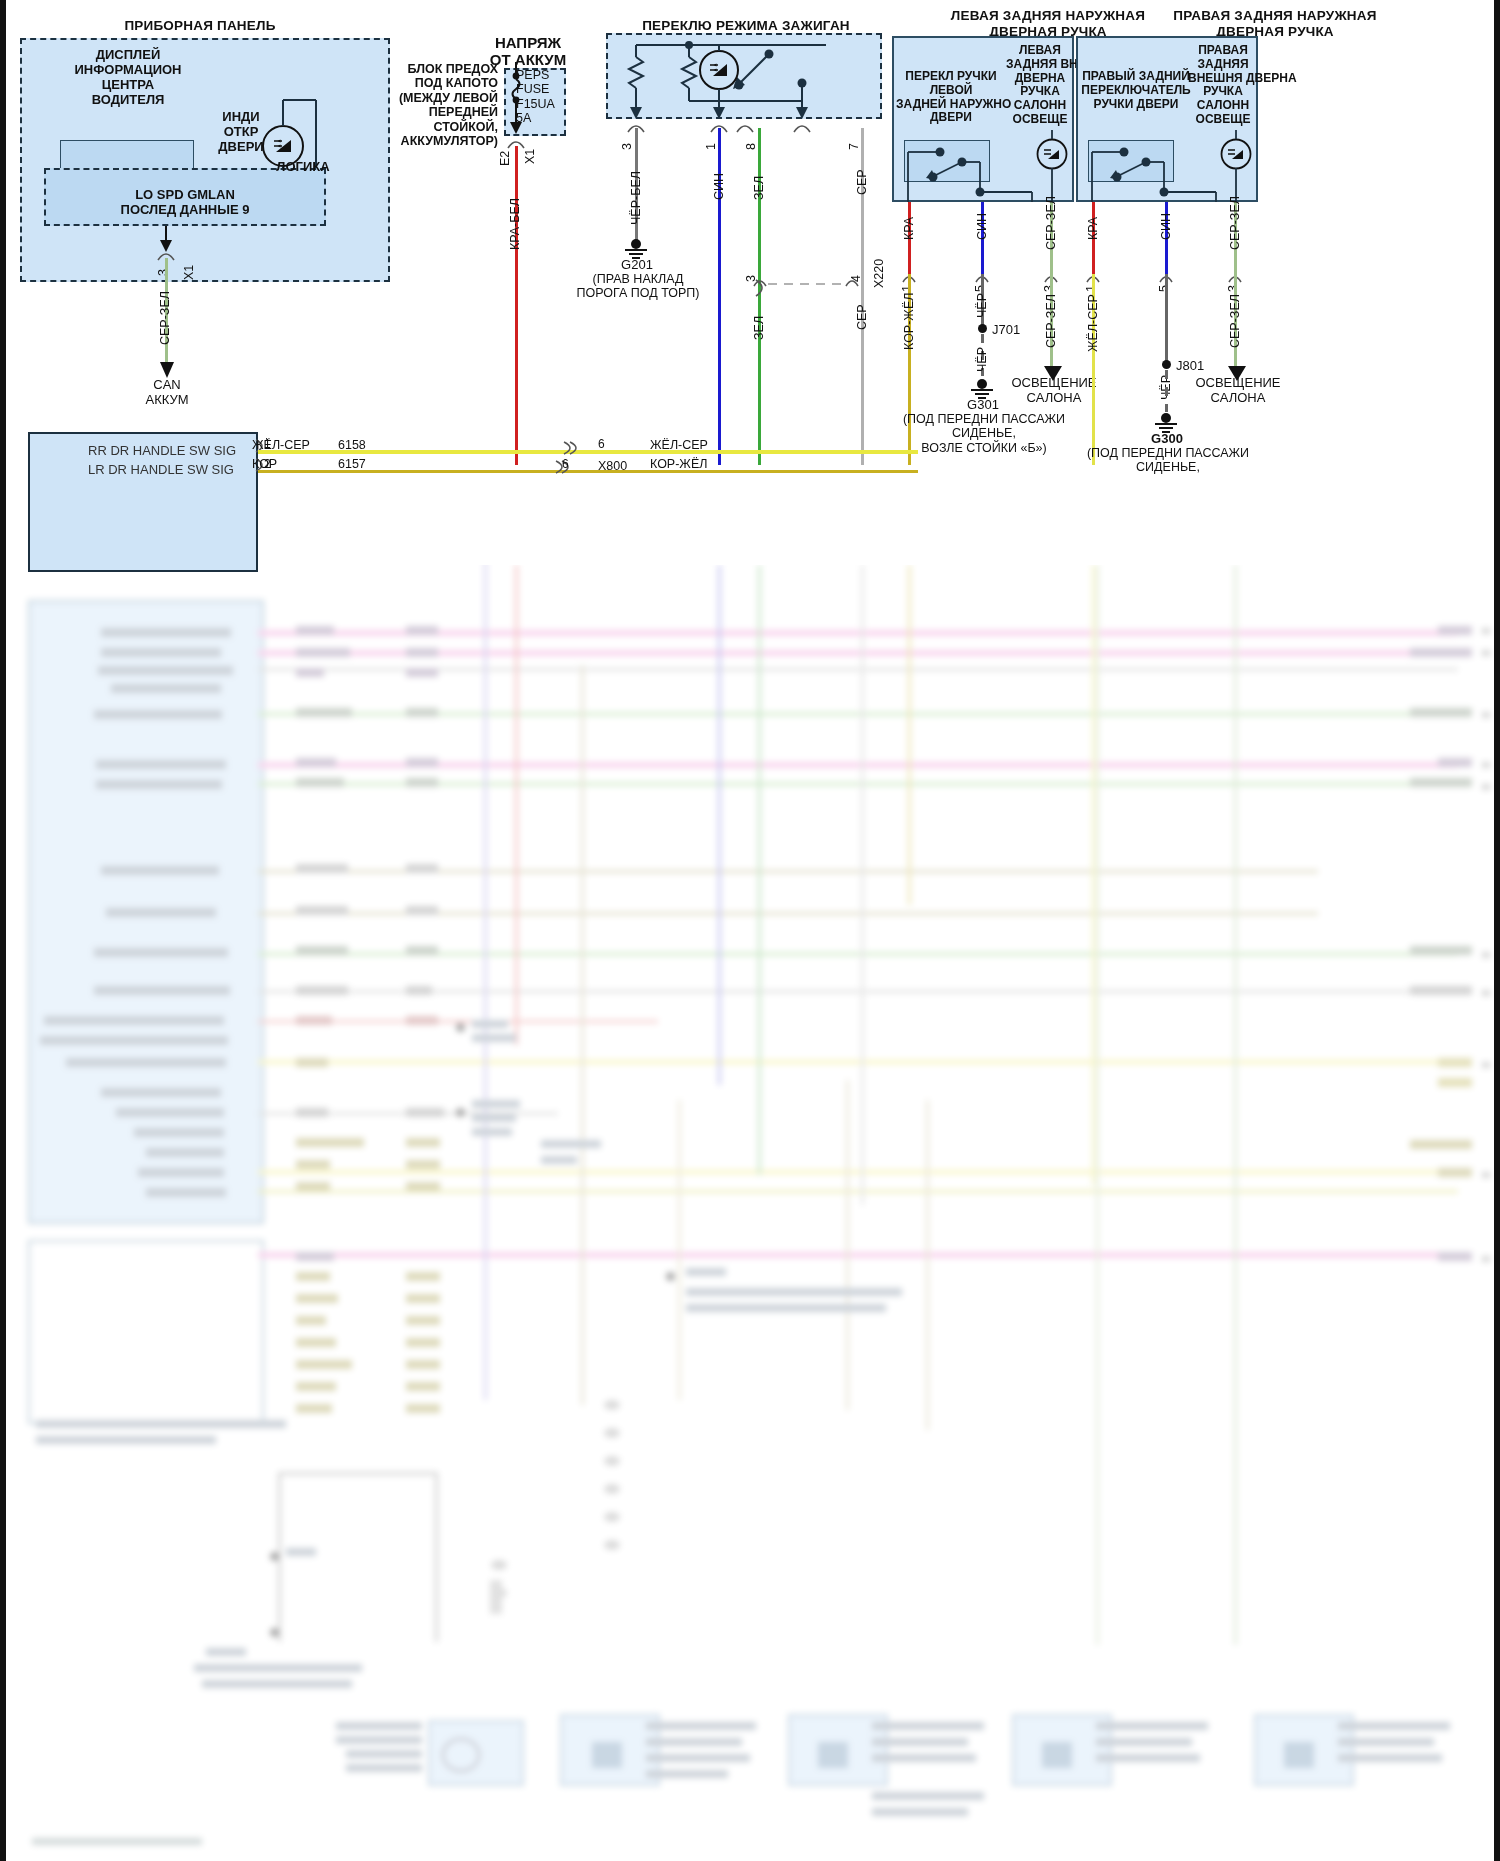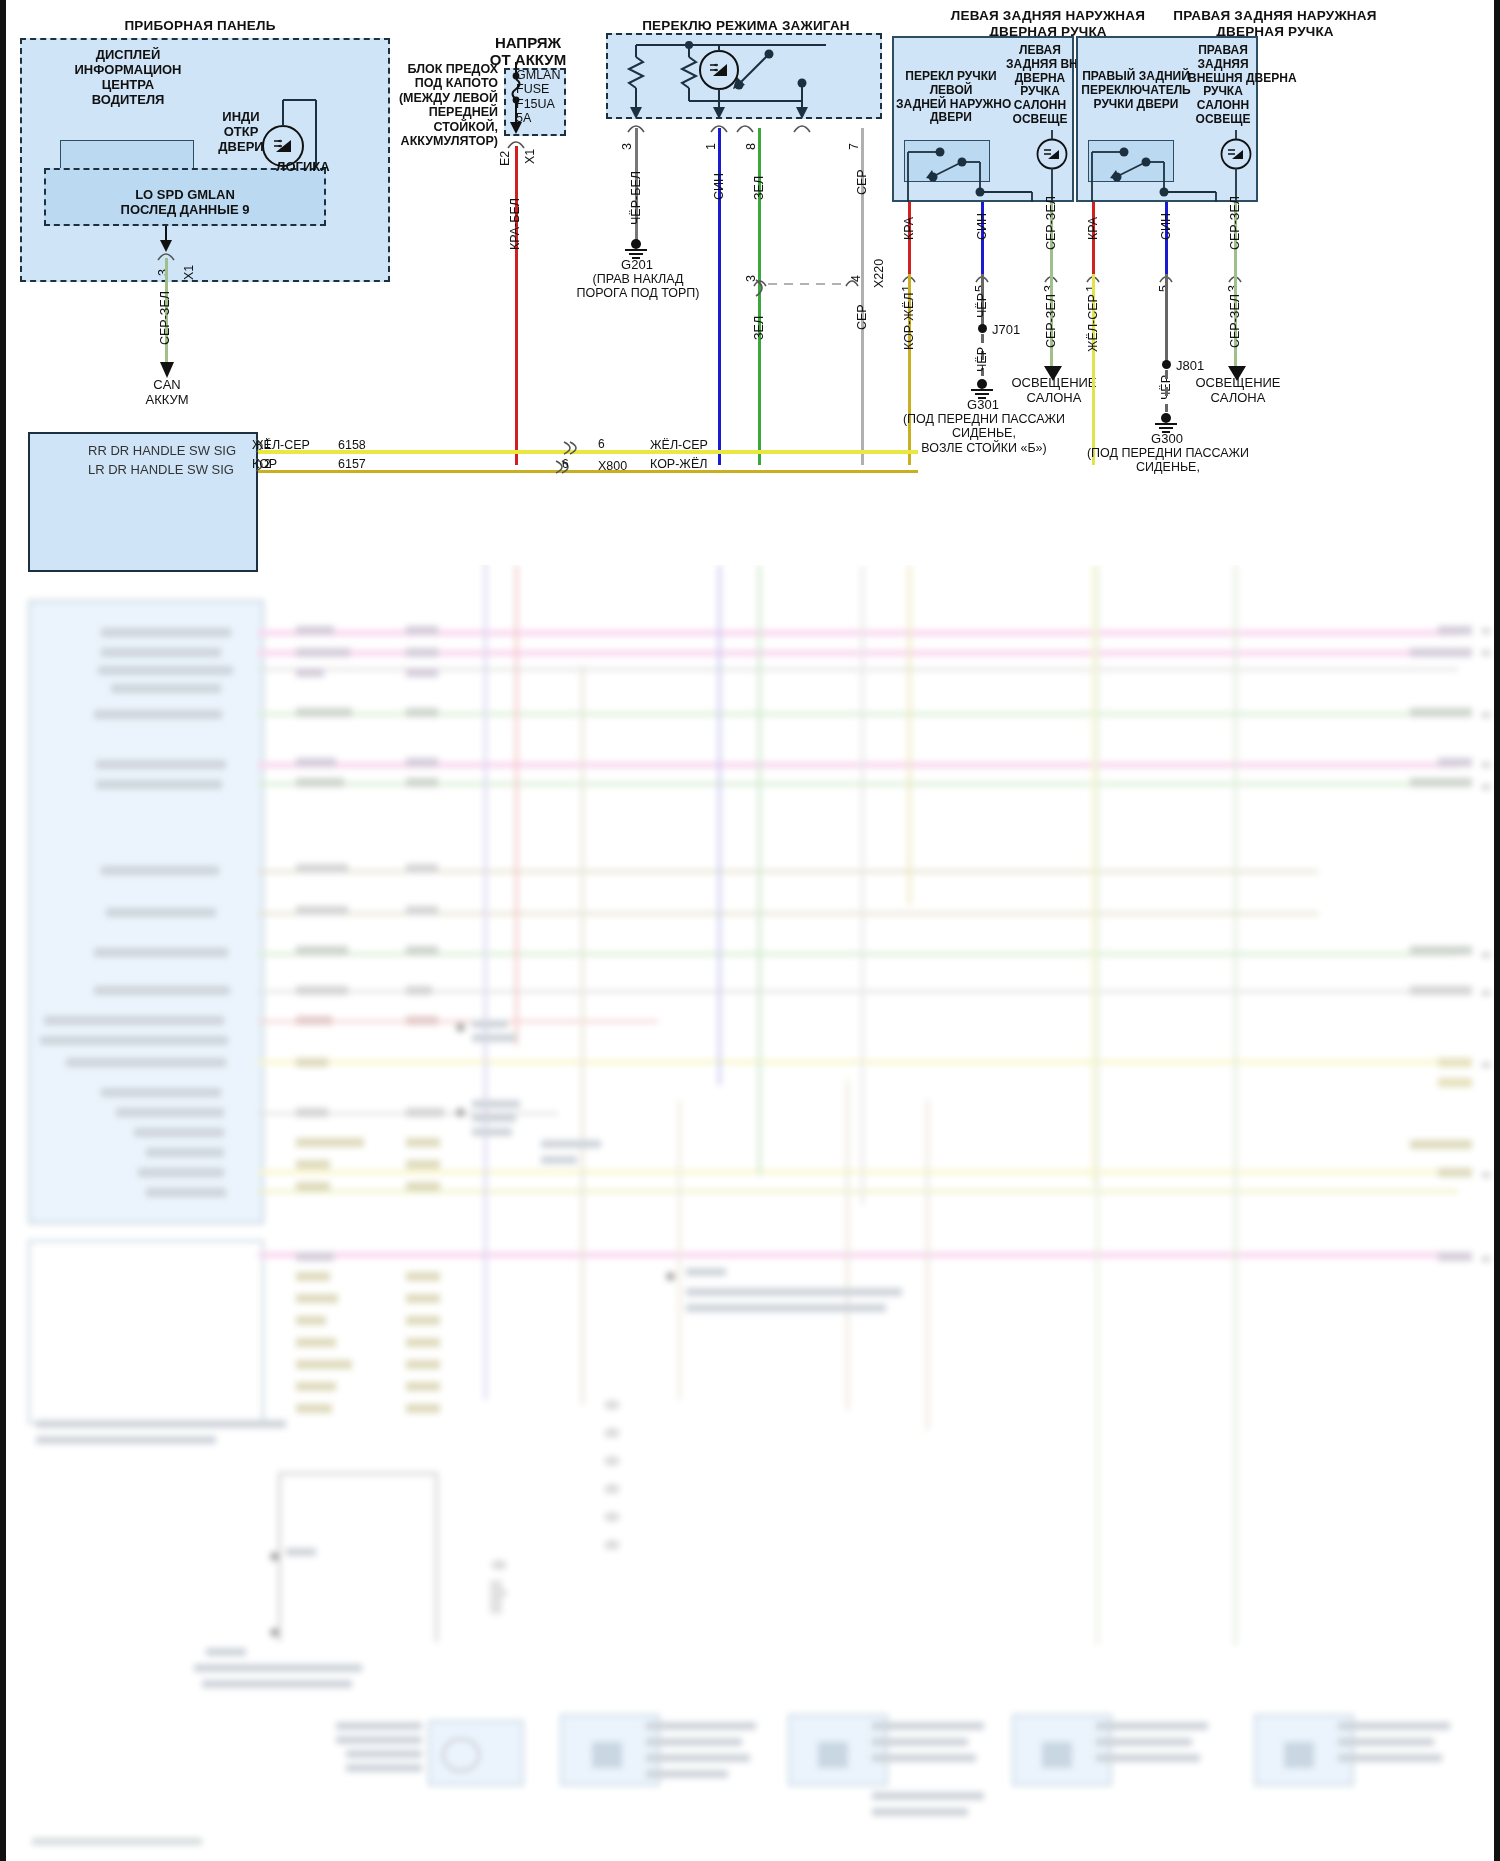--- a/index.html
+++ b/index.html
@@ -91,21 +91,21 @@
 
   <div class="txt" style="left:380px;top:62px;width:112px;text-align:right;font-size:12.5px;">БЛОК ПРЕДОХ
 ПОД КАПОТО
 (МЕЖДУ ЛЕВОЙ
 ПЕРЕДНЕЙ
 СТОЙКОЙ,
 АККУМУЛЯТОР)</div>
   <div class="txt" style="left:482px;top:34px;width:80px;font-size:15px;">НАПРЯЖ
 ОТ АККУМ</div>
   <div class="mod dash" style="left:498px;top:68px;width:62px;height:68px;"></div>
-  <div class="txt norm" style="left:510px;top:68px;width:56px;text-align:left;font-size:12.5px;font-weight:normal;">GMLAN
+  <div class="txt norm" style="left:510px;top:68px;width:56px;text-align:left;font-size:12.5px;font-weight:normal;">PEPS
 FUSE
 F15UA
 5A</div>
   <svg class="abs" style="left:490px;top:60px;width:40px;height:90px;">
     <line x1="20" y1="2" x2="20" y2="14" stroke="#111" stroke-width="2"></line>
     <circle cx="20" cy="16" r="3.4" fill="#111"></circle>
     <path d="M20 19 q7 5 0 10 q-7 5 0 10" fill="none" stroke="#111" stroke-width="2"></path>
     <circle cx="20" cy="40" r="3.4" fill="#111"></circle>
     <line x1="20" y1="43" x2="20" y2="64" stroke="#111" stroke-width="2"></line>
     <path d="M14 62 L26 62 L20 74 Z" fill="#111"></path>
@@ -348,21 +348,21 @@
   <div class="hlabel" style="left:1170px;top:358px;font-size:13px;">J801</div>
   <div class="vlabel" style="left:1153px;top:400px;">ЧЁР</div>
   <div class="wire" style="left:1159px;top:370px;width:3px;height:42px;
         background:repeating-linear-gradient(to bottom,#666 0,#666 9px,transparent 9px,transparent 17px);"></div>
   <svg class="abs" style="left:1142px;top:412px;width:36px;height:24px;">
     <circle cx="18" cy="6" r="5" fill="#111"></circle>
     <line x1="7" y1="12" x2="29" y2="12" stroke="#111" stroke-width="2"></line>
     <line x1="11" y1="16" x2="25" y2="16" stroke="#111" stroke-width="2"></line>
     <line x1="14" y1="20" x2="22" y2="20" stroke="#111" stroke-width="2"></line>
   </svg>
-  <div class="txt norm" style="left:1116px;top:432px;width:90px;font-weight:normal;font-size:13px;">G300</div>
+  <div class="txt norm" style="left:1116px;top:432px;width:90px;font-weight:bold;font-size:13px;">G300</div>
   <div class="txt norm" style="left:1072px;top:446px;width:180px;font-weight:normal;font-size:12.5px;">(ПОД ПЕРЕДНИ ПАССАЖИ
 СИДЕНЬЕ,</div>
 
   <div class="wire" style="left:1228px;top:202px;width:3px;height:72px;background:#9fc08a;"></div>
   <div class="vlabel" style="left:1222px;top:250px;">СЕР-ЗЕЛ</div>
   <svg class="abs" style="left:1214px;top:268px;width:36px;height:20px;">
     <path d="M9 14 q6 -10 12 0" fill="none" stroke="#555" stroke-width="1.6"></path>
   </svg>
   <div class="vlabel" style="left:1220px;top:292px;">3</div>
   <div class="wire" style="left:1228px;top:274px;width:3px;height:96px;background:#9fc08a;"></div>

